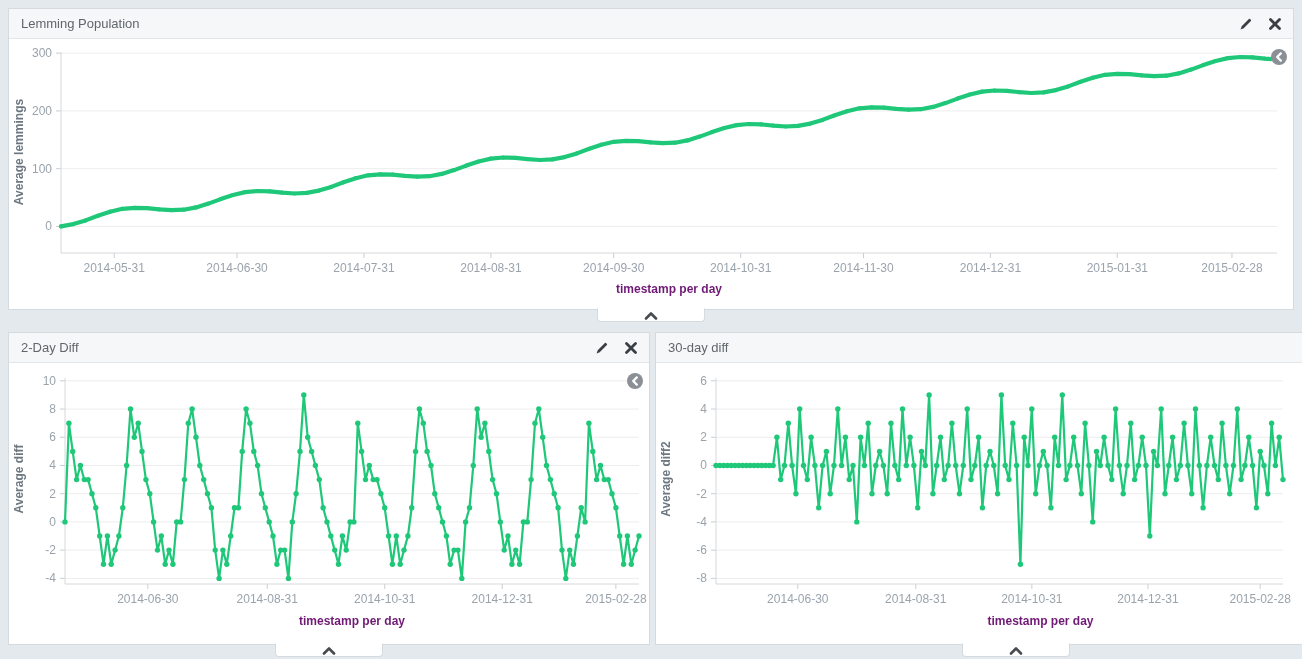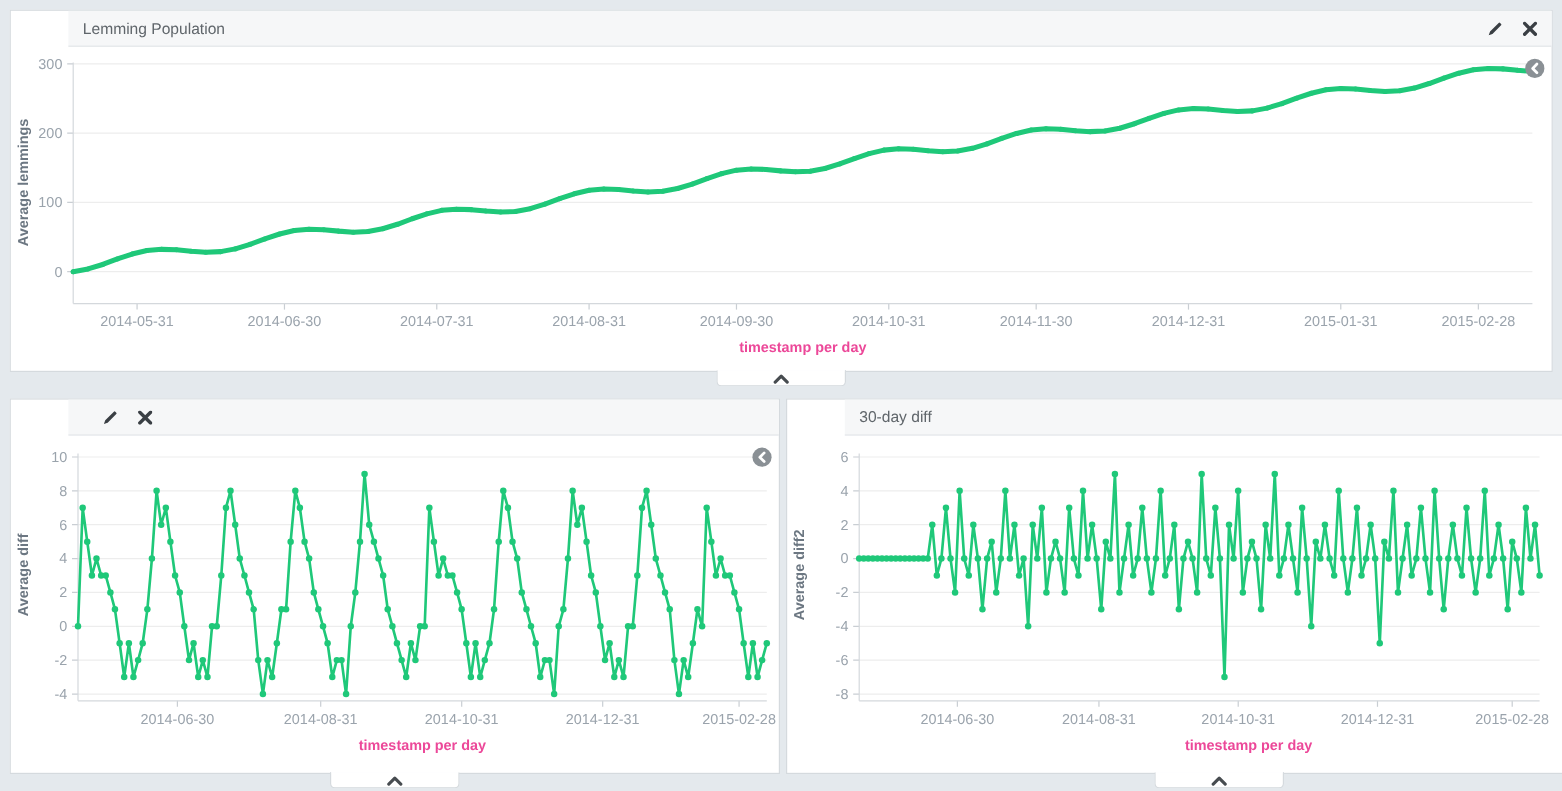--- a/index.html
+++ b/index.html
@@ -5,36 +5,36 @@
   * { margin:0; padding:0; box-sizing:border-box; }
   html,body { width:1302px; height:659px; }
   body { font-family:"Liberation Sans", sans-serif; background:#e4e9ed; position:relative; overflow:hidden; }
 
   .panel { position:absolute; background:#fff; border:1px solid #d5dade; }
   #panel1 { left:8px;  top:8px;   width:1286px; height:302px; }
   #panel2 { left:8px;  top:332px; width:642px;  height:313px; }
   #panel3 { left:655px; top:332px; width:721px; height:313px; }
 
   .panel-header { height:30px; background:#f6f7f8; border-bottom:1px solid #e3e6e9;
-                  display:flex; align-items:center; padding:0 12px;margin-left:48px; }
+                  display:flex; align-items:center; padding:0 12px; }
   .panel-title  { flex:1; font-size:13px; color:#60666b; }
   .hicon { margin-left:16px; cursor:pointer; display:flex; align-items:center; }
 
   .panel-body { position:absolute; left:0; right:0; top:31px; bottom:0; }
   svg.chart { position:absolute; left:0; top:0; }
 
   .yaxis { position:absolute; left:0; top:10px; width:20px; pointer-events:none;
            display:flex; align-items:center; justify-content:center; }
   #panel1 .yaxis { bottom:56px; }
   #panel2 .yaxis, #panel3 .yaxis { bottom:60px; }
   .yaxis span { transform:rotate(-90deg); white-space:nowrap; font-size:12px;
                 font-weight:bold; color:#6c7782; }
 
   .xtitle { position:absolute; text-align:center; font-size:12px; font-weight:bold;
-            color:#ec4899; pointer-events:none; }
+            color:#701a75; pointer-events:none; }
   #panel1 .xtitle { left:52px; right:16px; top:242px; }
   #panel2 .xtitle { left:56px; right:10px; top:250px; }
   #panel3 .xtitle { left:60px; right:10px; top:250px; }
 
   .back-btn { position:absolute; top:8px; right:5px; width:18px; height:18px; cursor:pointer; }
 
   .collapse-tab { position:absolute; bottom:-13px; left:50%; transform:translateX(-50%);
                   width:108px; height:14px; background:#fff; border:1px solid #d5dade;
                   border-top:1px solid #fff; border-radius:0 0 4px 4px;
                   display:flex; align-items:center; justify-content:center; cursor:pointer; z-index:5; }
@@ -207,20 +207,21 @@
   </div>
   <div class="collapse-tab">
     <svg width="14" height="9" viewBox="0 0 14 9">
       <path d="M2 7.5 L7 2.5 L12 7.5" stroke="#474c50" stroke-width="2.6" fill="none" stroke-linecap="round" stroke-linejoin="round"></path>
     </svg>
   </div>
 </div>
 
 <div class="panel" id="panel2">
   <div class="panel-header">
+    <span class="panel-title">2-Day Diff</span>
     <span class="hicon">
       <svg width="14" height="14" viewBox="0 0 14 14">
         <path d="M1.6 12.4 L2.7 9.3 L9.9 2.1 Q10.5 1.5 11.1 2.1 L11.9 2.9 Q12.5 3.5 11.9 4.1 L4.7 11.3 L1.6 12.4 Z" fill="#3a3f44"></path>
       </svg>
     </span>
     <span class="hicon">
       <svg width="12" height="12" viewBox="0 0 12 12">
         <path d="M1.5 1.5 L10.5 10.5 M10.5 1.5 L1.5 10.5" stroke="#3a3f44" stroke-width="2.8" stroke-linecap="round"></path>
       </svg>
     </span>

